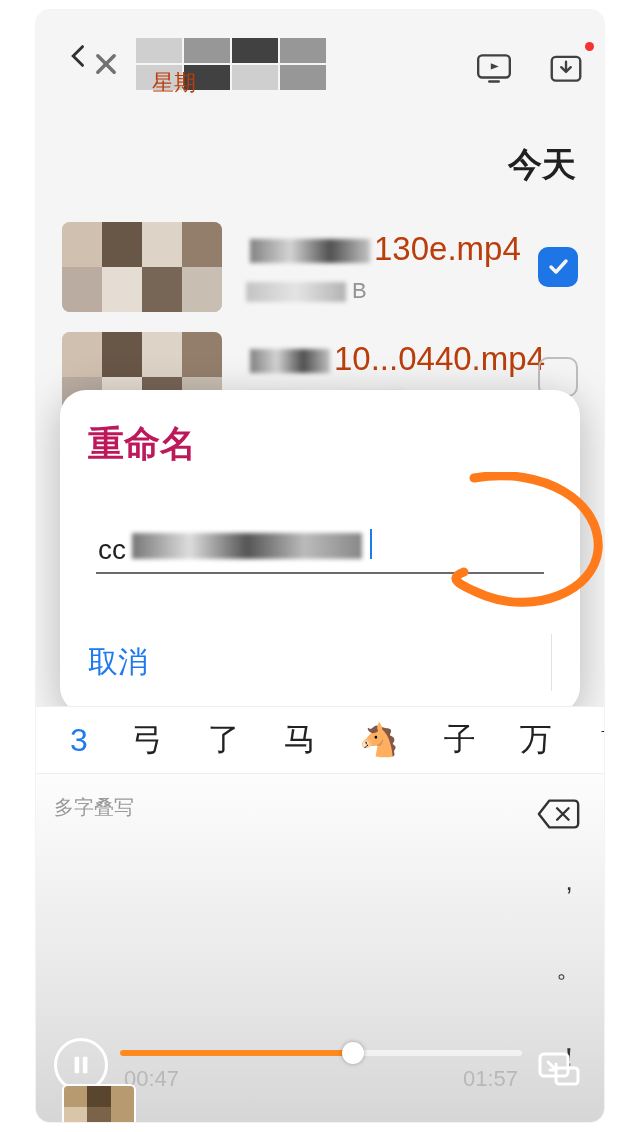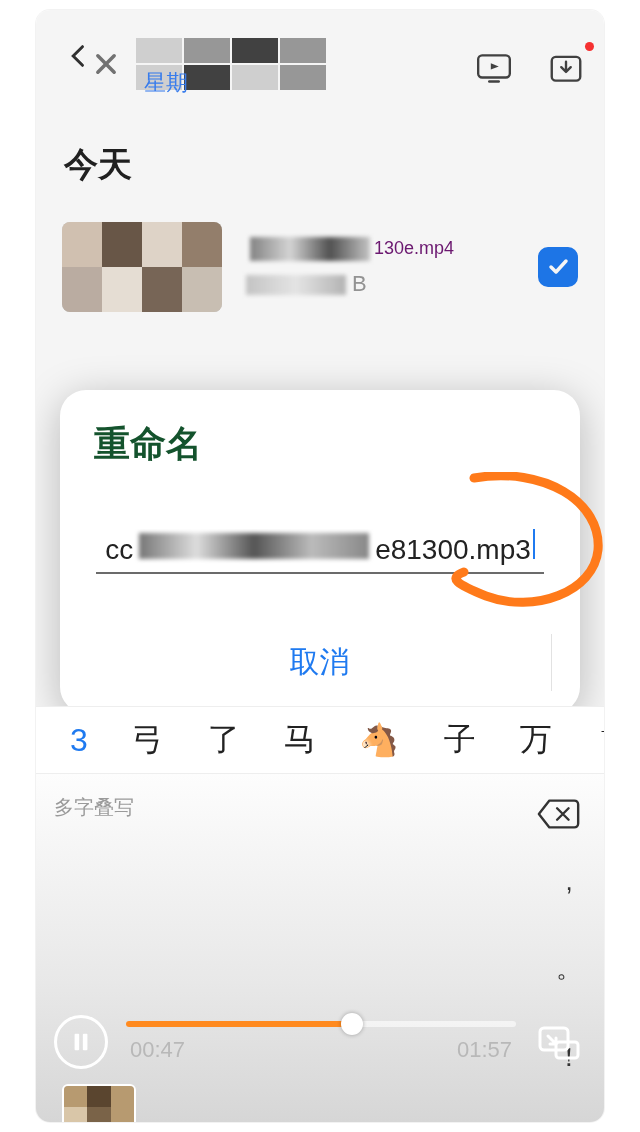--- a/index.html
+++ b/index.html
@@ -51,22 +51,22 @@
     filter: blur(0.5px);
   }
   .title-blur > div {
     background: #9e9e9e;
   }
   .title-blur > div:nth-child(odd) { background: #d8d8d8; }
   .title-blur > div:nth-child(3) { background: #444; }
   .title-blur > div:nth-child(6) { background: #444; }
   .weekday {
     position: absolute;
-    left: 108px; top: 58px;
-    color: #3b82f6;
+    left: 116px; top: 58px;
+    color: #c2410c;
     font-size: 22px;
   }
   .hdr-icons {
     position: absolute;
     right: 16px; top: 36px;
     display: flex;
     gap: 28px;
     align-items: center;
   }
   .hdr-icon { width: 44px; height: 44px; display:flex; align-items:center; justify-content:center; color:#444; position: relative;}
@@ -81,20 +81,21 @@
   
   .list {
     padding: 12px 20px 0 20px;
     background: #fff;
   }
   .section-title {
     font-size: 34px;
     font-weight: 600;
     color: #222;
     margin: 28px 8px 24px 8px;
+    text-align: right;
   }
   .row {
     display: flex;
     align-items: center;
     gap: 24px;
     padding: 10px 6px;
   }
   .thumb {
     width: 160px; height: 90px;
     background: #ccc;
@@ -115,22 +116,22 @@
   .thumb > div:nth-child(7){ background:#7c6a5a; }
   .thumb > div:nth-child(8){ background:#d1c6ba; }
   .row-text {
     flex: 1;
     min-width: 0;
     display: flex;
     flex-direction: column;
     gap: 10px;
   }
   .fname {
-    font-size: 18px;
-    color: #701a75;
+    font-size: 33px;
+    color: #c2410c;
     white-space: nowrap;
   }
   .fname .blurseg {
     display:inline-block;
     vertical-align: middle;
     width: 120px; height: 24px;
     background: linear-gradient(90deg,#888,#ddd,#555,#ccc);
     filter: blur(2px);
     margin: 0 4px;
   }
@@ -173,36 +174,34 @@
     left: 24px; right: 24px;
     top: 380px;
     background: #fff;
     border-radius: 26px;
     box-shadow: 0 8px 40px rgba(0,0,0,0.25);
     padding: 30px 28px 0 28px;
   }
   .dialog-title {
     font-size: 36px;
     font-weight: 600;
-    color: #14532d;
+    color: #be185d;
     margin-bottom: 60px;
-    margin-left: 6px;
   }
   .dialog-input-wrap {
     position: relative;
     border-bottom: 2px solid #6b6b6b;
     padding: 0 2px 6px 2px;
     margin: 16px 8px;
     font-size: 28px;
     color: #222;
     display: flex;
     align-items: baseline;
     white-space: nowrap;
     overflow: hidden;
-    justify-content: center;
   }
   .dialog-input-wrap .blurseg {
     display:inline-block;
     width: 230px; height: 26px;
     background: linear-gradient(90deg,#777,#ddd,#555,#bbb,#888);
     filter: blur(2px);
     margin: 0 6px;
   }
   .caret {
     display:inline-block;
@@ -212,21 +211,21 @@
     animation: blink 1s step-end infinite;
     vertical-align: middle;
   }
   @keyframes blink { 50% { opacity: 0; } }
   .dialog-btns {
     display: flex;
     margin-top: 42px;
   }
   .dialog-btn {
     flex: 1;
-    text-align: center;
+    text-align: left;
     padding: 26px 0 30px 0;
     font-size: 30px;
     color: #1f7af0;
   }
   .dialog-sep {
     width: 1px;
     background: #e2e2e2;
     margin: 18px 0 22px 0;
   }
 
@@ -294,23 +293,23 @@
     align-items: center;
   }
 
   
   .player {
     position: absolute;
     left: 0; right: 0;
     bottom: 30px;
     height: 100px;
     display: flex;
-    align-items: center;
+    align-items: flex-end;
     padding: 0 22px 0 18px;
-    gap: 18px;
+    gap: 12px;
   }
   .play-btn {
     width: 54px; height: 54px;
     border: 3px solid #fff;
     border-radius: 50%;
     display:flex; align-items:center; justify-content:center;
     color: #fff;
   }
   .play-btn svg { width: 22px; height: 22px; }
   .progress-wrap {
@@ -438,30 +437,46 @@
         <div class="fname"><span class="blurseg"></span><span>130e.mp4</span></div>
         <div class="fsub"><span class="blurseg"></span><span>B</span></div>
       </div>
       <div class="check on">
         <svg viewBox="0 0 24 24" fill="none" stroke="currentColor" stroke-width="3.5" stroke-linecap="round" stroke-linejoin="round">
             <path d="M5 12 l5 5 L20 6"></path>
           </svg>
       </div>
     </div>
 
+    <div class="row">
+      <div class="thumb">
+        <div></div>
+          <div></div>
+          <div></div>
+          <div></div>
+          <div></div>
+          <div></div>
+          <div></div>
+          <div></div>
+      </div>
+      <div class="row-text">
+        <div class="fname"><span class="blurseg" style="width:80px"></span><span>10...0440.mp4</span></div>
+        <div class="fsub"><span class="blurseg" style="width:160px"></span></div>
+      </div>
+      <div class="check"></div>
+    </div>
   </div>
 
   <div class="overlay-dim"></div>
 
   <div class="dialog">
     <div class="dialog-title">重命名</div>
     <div class="dialog-input-wrap">
       <span>cc</span>
         <span class="blurseg"></span>
-        <span>e81300.mp3</span>
         <span class="caret"></span>
     </div>
     <div class="dialog-btns">
       <div class="dialog-btn">取消</div>
       <div class="dialog-sep"></div>
     </div>
   </div>
 
   <div class="anno-circle">
     <svg viewBox="0 0 172 140">

